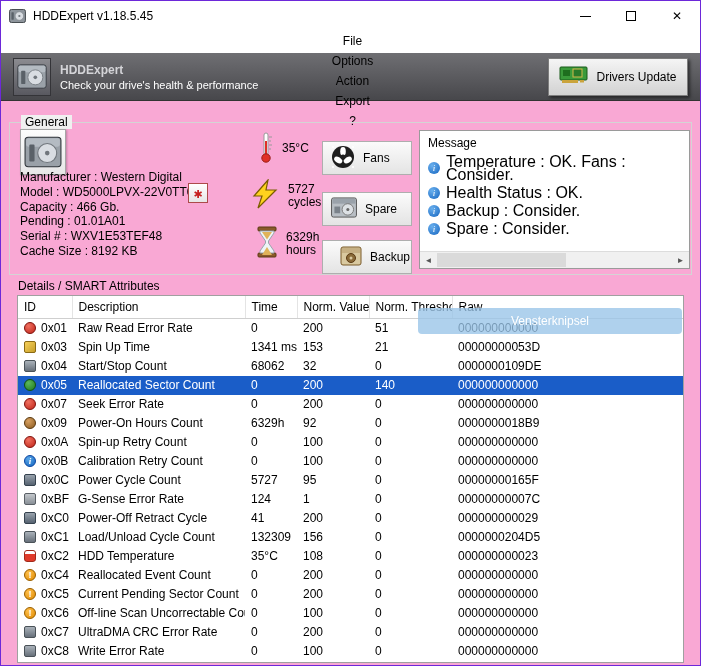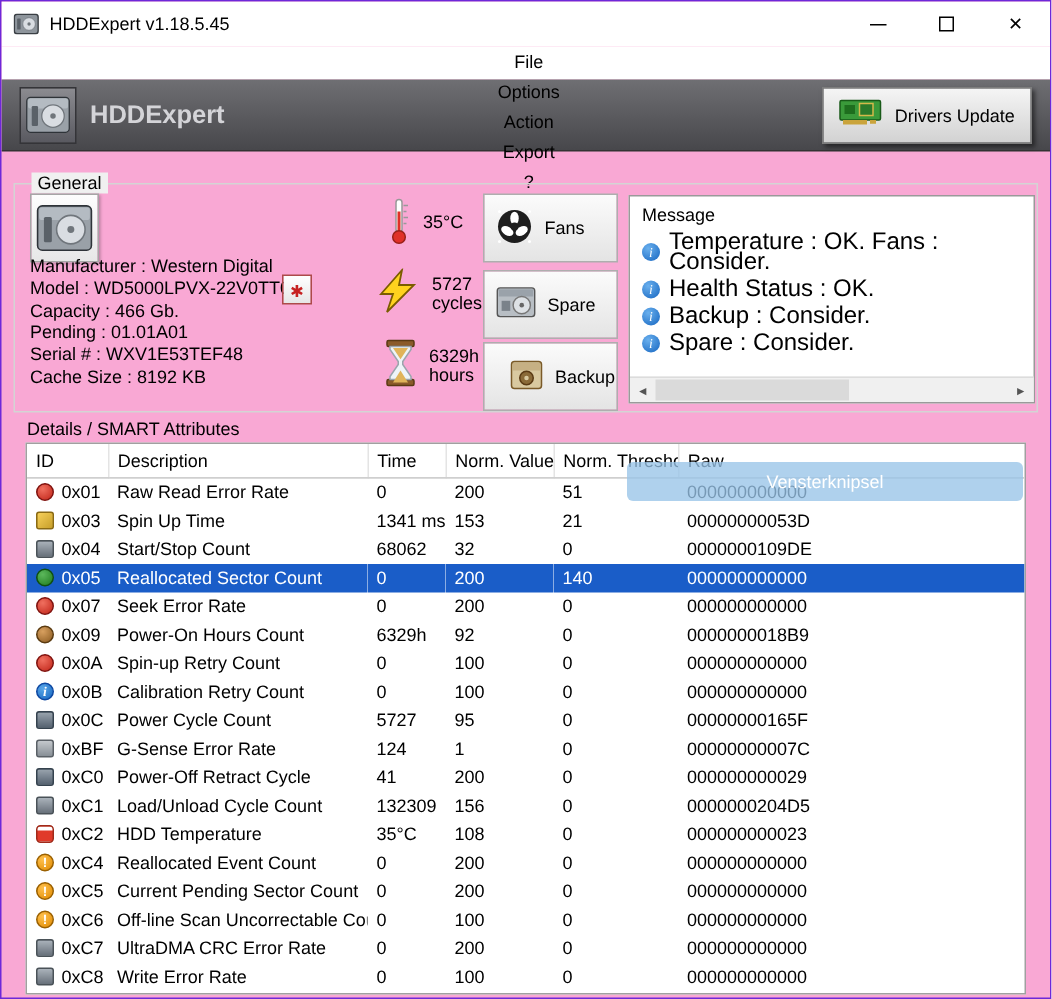--- a/index.html
+++ b/index.html
@@ -19,21 +19,21 @@
   .glyph-close::before { content:"\2715"; font-size:12px; }
 
   
   .menubar { height:22px; background:#fff; display:flex; align-items:center; padding-left:4px;flex-direction:column; }
   .menu-item { padding:3px 8px; font-size:12px; }
 
   
   .banner { height:48px; background:linear-gradient(#6f6f73,#47474b); border-bottom:1px solid #333; display:flex; align-items:center; padding:0 12px; }
   .banner-tile { width:38px; height:38px; background:linear-gradient(#8b8b90,#595960); border:1px solid #343438; display:flex; align-items:center; justify-content:center; }
   .banner-text { margin-left:9px; }
-  .banner-title { font-size:17px; font-weight:bold; color:#d4d4d8; line-height:16px; }
+  .banner-title { font-size:12px; font-weight:bold; color:#d4d4d8; line-height:16px; }
   .banner-subtitle { font-size:11px; color:#ffffff; line-height:14px; }
   .drivers-btn { margin-left:auto; width:140px; height:38px; background:linear-gradient(#f5f5f5,#d2d2d2); border:1px solid #7d7d7d; box-shadow:2px 2px 3px rgba(0,0,0,.5); display:flex; align-items:center; justify-content:center; gap:7px; font-family:inherit; font-size:12px; color:#000; }
 
   
   .groupbox { position:relative; margin:21px 8px 0; height:153px; border:1px solid #d4d4d4; }
   .group-label { position:absolute; top:-8px; left:11px; background:#f0f0f0; padding:0 4px; font-size:12px; }
 
   .hdd-frame { position:absolute; left:10px; top:6px; width:46px; height:46px; background:linear-gradient(#fdfdfd,#e7e7e7); border:1px solid #a6a6a6; box-shadow:1px 1px 2px rgba(0,0,0,.25); display:flex; align-items:center; justify-content:center; }
 
   .drive-info { position:absolute; left:10px; top:47px; line-height:14.8px; font-size:12px; white-space:nowrap; }
@@ -41,21 +41,21 @@
   .model-btn { position:absolute; left:178px; top:60px; width:20px; height:20px; background:linear-gradient(#ffffff,#e6e6e6); border:1px solid #ad4a4a; display:flex; align-items:center; justify-content:center; }
   .model-glyph::before { content:"\2731"; color:#c62020; font-size:11px; }
 
   .stat { position:absolute; display:flex; align-items:center; gap:8px; }
   .stat-temp { left:248px; top:8px; }
   .stat-cycles { left:240px; top:56px; }
   .stat-hours { left:246px; top:103px; }
   .stat-value { font-size:12px; line-height:13px; }
   .stat-unit { font-size:12px; line-height:13px; }
 
-  .gbtn { position:absolute; width:90px; height:46px; display:flex; align-items:center; gap:7px; padding-left:7px; background:linear-gradient(#fbfbfb,#e4e4e4); border:1px solid #aeaeae; font-family:inherit; font-size:12px; color:#000; }
+  .gbtn { position:absolute; width:90px; height:34px; display:flex; align-items:center; gap:7px; padding-left:7px; background:linear-gradient(#fbfbfb,#e4e4e4); border:1px solid #aeaeae; font-family:inherit; font-size:12px; color:#000;margin-top:12px; }
   .btn-fans { left:312px; top:6px; }
   .btn-spare { left:312px; top:57px; }
   .btn-backup { left:312px; top:105px;padding-left:16px; }
 
   .msgbox { position:absolute; left:409px; top:7px; width:271px; height:139px; background:#fff; border:1px solid #9a9a9a; }
   .msg-title { padding:5px 0 0 8px; font-size:12px; }
   .msg-line { display:flex; align-items:center; gap:6px; margin:5px 0 0 8px; font-size:16px; line-height:13px; }
   .info-dot { width:12px; height:12px; border-radius:50%; background:radial-gradient(circle at 35% 30%,#6ab0ee,#1565c0); flex:none; position:relative; }
   .info-dot::before { content:"i"; position:absolute; left:0; right:0; top:0; color:#fff; font-size:9px; font-family:"Liberation Serif",serif; font-style:italic; text-align:center; line-height:12px; }
   .hscroll { position:absolute; bottom:0; left:0; right:0; height:17px; background:#f0f0f0; border-top:1px solid #dcdcdc; display:flex; }
@@ -132,20 +132,21 @@
       <svg width="30" height="25" viewBox="0 0 36 30">
           <rect x="1" y="1" width="34" height="28" rx="3" fill="#9aa1a8" stroke="#2e3338"></rect>
           <rect x="2" y="2" width="32" height="8" rx="2" fill="#b4bbc2"></rect>
           <circle cx="22" cy="16" r="9" fill="#d9dde2" stroke="#70767c"></circle>
           <circle cx="22" cy="16" r="2.2" fill="#70767c"></circle>
           <rect x="5" y="8" width="5" height="16" rx="1" fill="#5a6168"></rect>
         </svg>
     </span>
     <div class="banner-text">
       <div class="banner-title">HDDExpert</div>
+      <div class="banner-subtitle">Check your drive's health &amp; performance</div>
     </div>
     <button class="drivers-btn">
       <span>
         <svg width="30" height="20" viewBox="0 0 30 20">
             <rect x="1" y="2" width="27" height="13" rx="1" fill="#3a9a3a" stroke="#185a18"></rect>
             <rect x="4" y="5" width="7" height="6" fill="#1e6e1e"></rect>
             <rect x="14" y="4" width="9" height="8" fill="#2a7a2a" stroke="#d4b84a"></rect>
             <rect x="3" y="15" width="16" height="3" fill="#caa43c"></rect>
             <rect x="21" y="15" width="4" height="2.5" fill="#caa43c"></rect>
           </svg>

